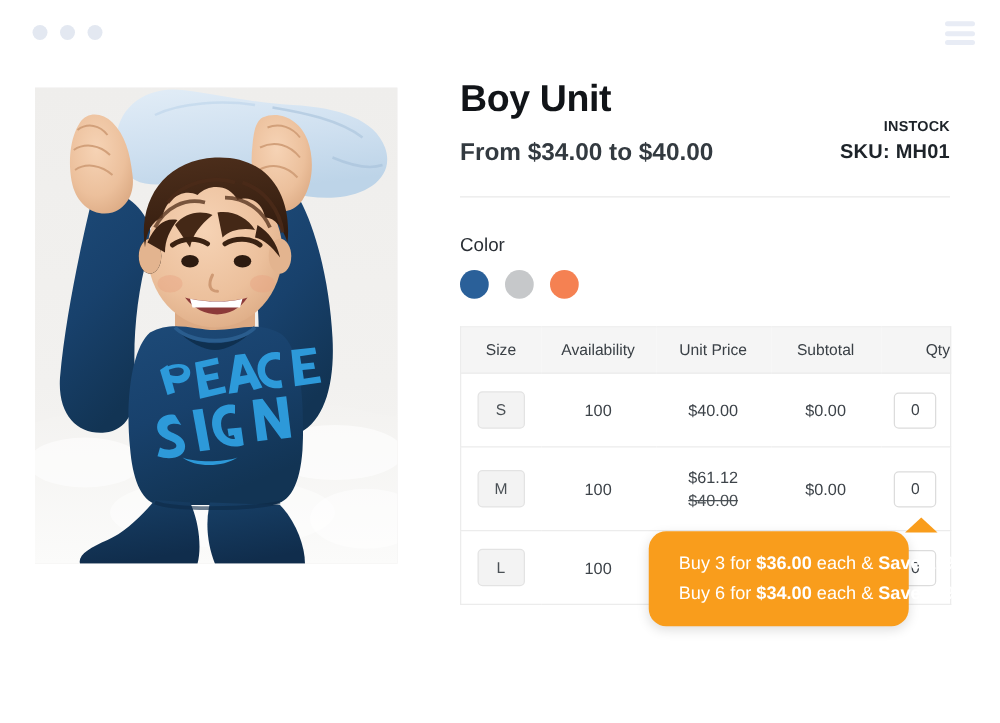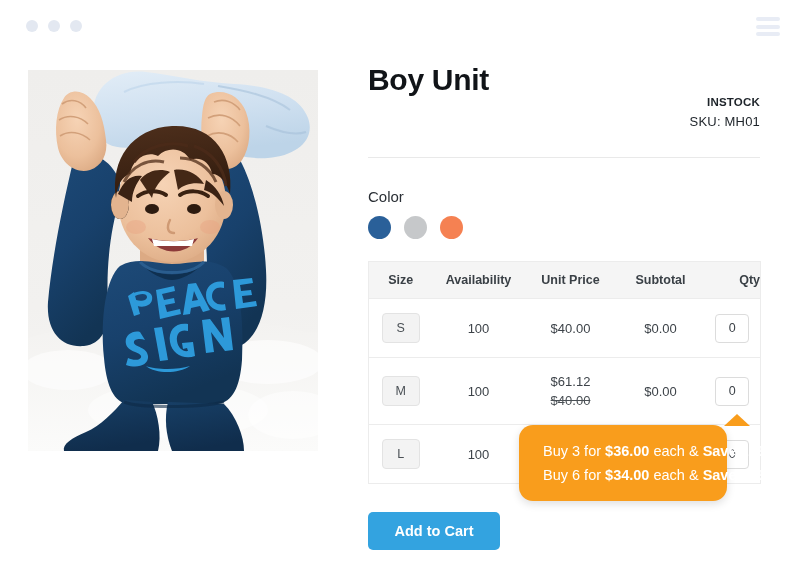--- a/index.html
+++ b/index.html
@@ -108,22 +108,22 @@
     text-align: right;
   }
   .stock-status {
     font-size: 11.5px;
     font-weight: bold;
     color: #1d2329;
     letter-spacing: 0.2px;
     line-height: 19px;
   }
   .sku {
-    font-size: 13px;
-    font-weight: normal;
+    font-size: 16px;
+    font-weight: bold;
     color: #1d2329;
     letter-spacing: 0.2px;
     line-height: 19px;
     margin-left: 48px;
   }
 
   .divider {
     margin-top: 8px;
     height: 1px;
     background: #e9e9e9;
@@ -149,21 +149,21 @@
   
   .grouped-table {
     margin-top: 22px;
     width: 392px;
     border-collapse: collapse;
     table-layout: fixed;
   }
   .grouped-table th {
     background: #f5f5f5;
     font-size: 12.5px;
-    font-weight: bold;
+    font-weight: normal;
     color: #3a4046;
     padding: 11px 0;
     text-align: center;
     border-top: 1px solid #ececec;
     border-bottom: 1px solid #ececec;
   }
   .grouped-table th:first-child { border-left: 1px solid #ececec; }
   .grouped-table th:last-child  { border-right: 1px solid #ececec; text-align: right; }
 
   .grouped-table td {
@@ -397,20 +397,21 @@
         <path d="M96 332 C110 338 170 338 196 332" stroke="#0e2a46" stroke-width="3" fill="none" opacity="0.6"></path>
       </svg>
     </div>
 
     <div class="details">
 
       <h1 class="product-title">Boy Unit</h1>
 
 
       <div class="price-row">
+        <div class="price-range">From $34.00 to $40.00</div>
         <div class="stock-block">
           <div class="stock-status">INSTOCK</div>
           <div class="sku">SKU: MH01</div>
         </div>
       </div>
 
       <div class="divider"></div>
 
       <div class="color-label">Color</div>
       <div class="swatches">
@@ -476,21 +477,20 @@
               <span class="price-new">$40.00</span>
             </td>
             <td>$0.00</td>
             <td>
               <input class="qty-input" type="text" value="0" style="">
             </td>
           </tr>
         </tbody>
       </table>
 
-      <button class="add-to-cart" style="background: rgb(51, 163, 224);">Add to Cart</button>
     </div>
 
     <div class="tier-tooltip" style="background: rgb(249, 157, 28);">
       <div class="tier-arrow" style="border-bottom-color: rgb(249, 157, 28);"></div>
       <div class="tier-line">
         <span>Buy 3 for </span><b>$36.00</b><span> each &amp; </span><b>Save 10%</b>
       </div>
       <div class="tier-line">
         <span>Buy 6 for </span><b>$34.00</b><span> each &amp; </span><b>Save 15%</b>
       </div>

